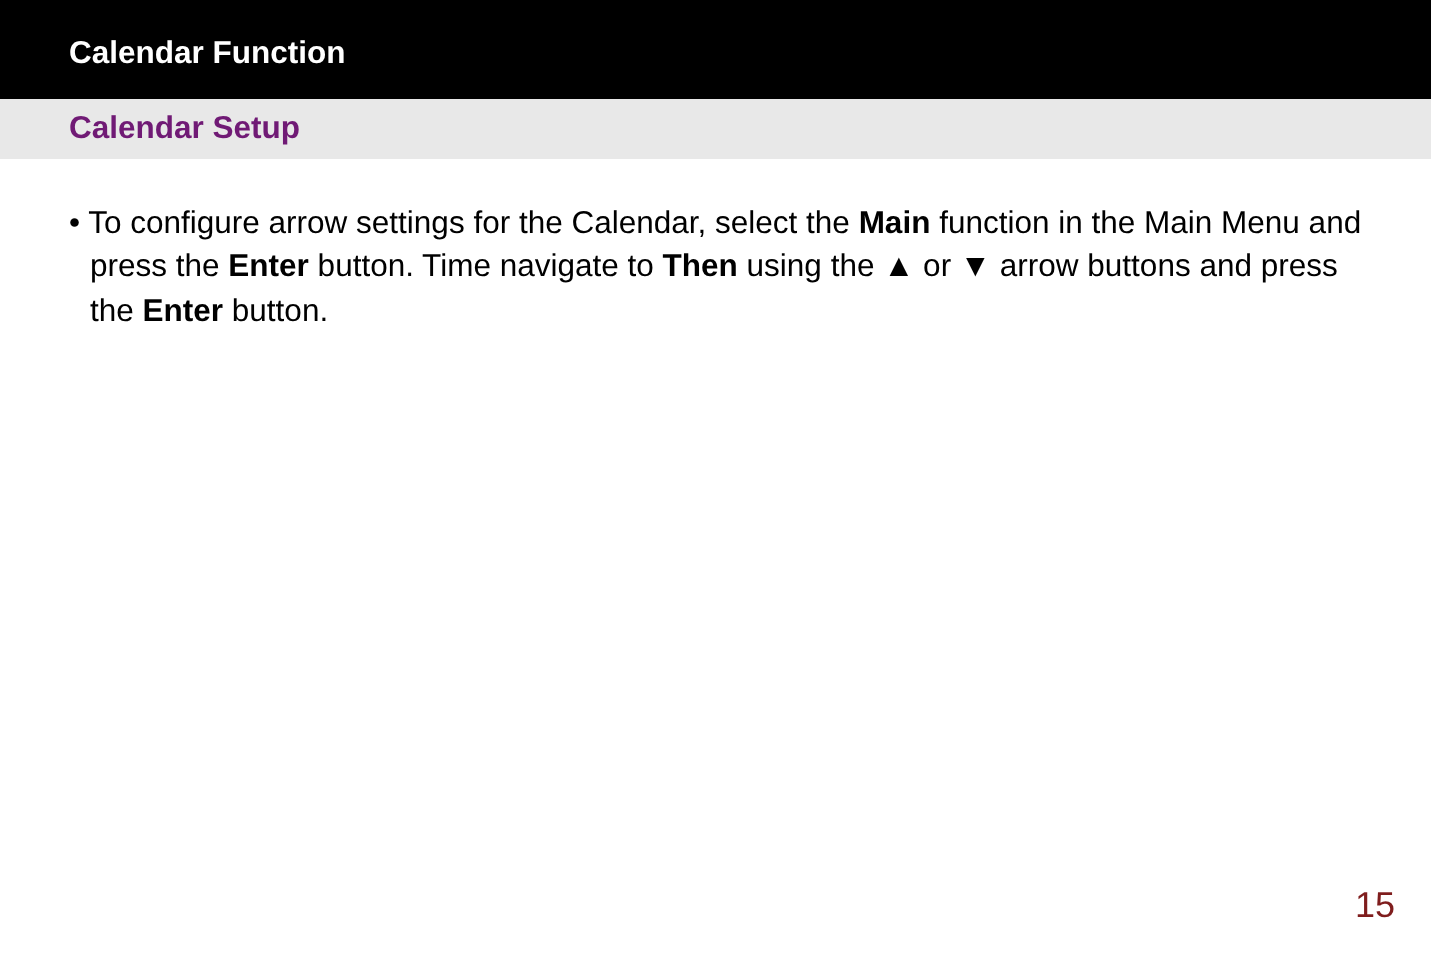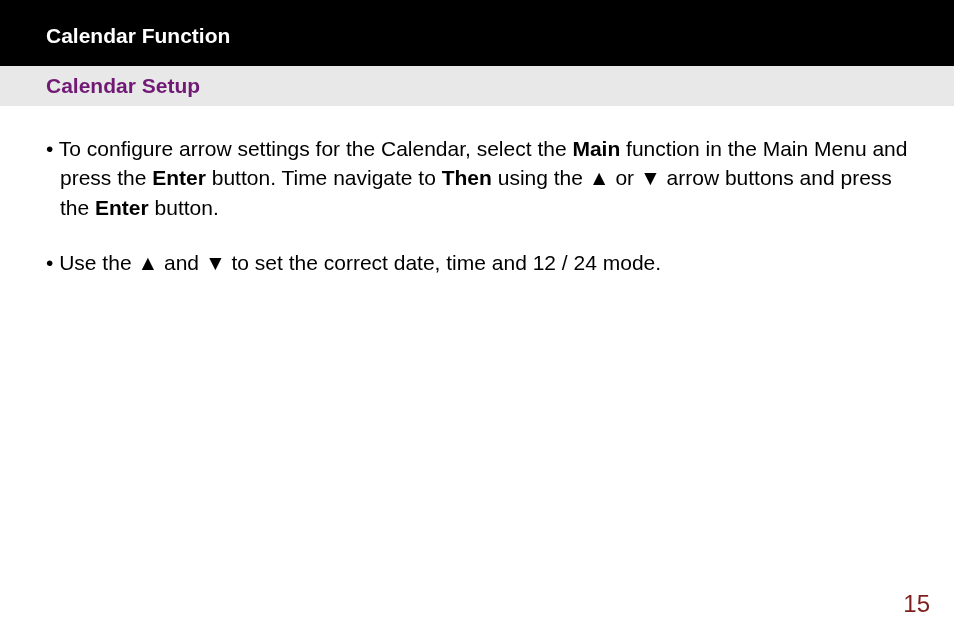--- a/index.html
+++ b/index.html
@@ -58,18 +58,15 @@
 </div>
 
 <div class="subtitle-bar">
   <span>Calendar Setup</span>
 </div>
 
 <div class="content">
   <div class="bullet-item">
     <span>• To configure arrow settings for the Calendar, select the </span><b>Main</b><span> function in the Main Menu and press the </span><b>Enter</b><span> button.  Time navigate to </span><b>Then</b><span> using the ▲ or ▼ arrow buttons and press the </span><b>Enter</b><span> button.</span>
   </div>
-  <div class="bullet-item">
-    <span>• Use the ▲ and ▼ to set the correct date, time and 12 / 24 mode.</span>
-  </div>
 </div>
 
 <div class="page-number">15</div>
 
 </body></html>

